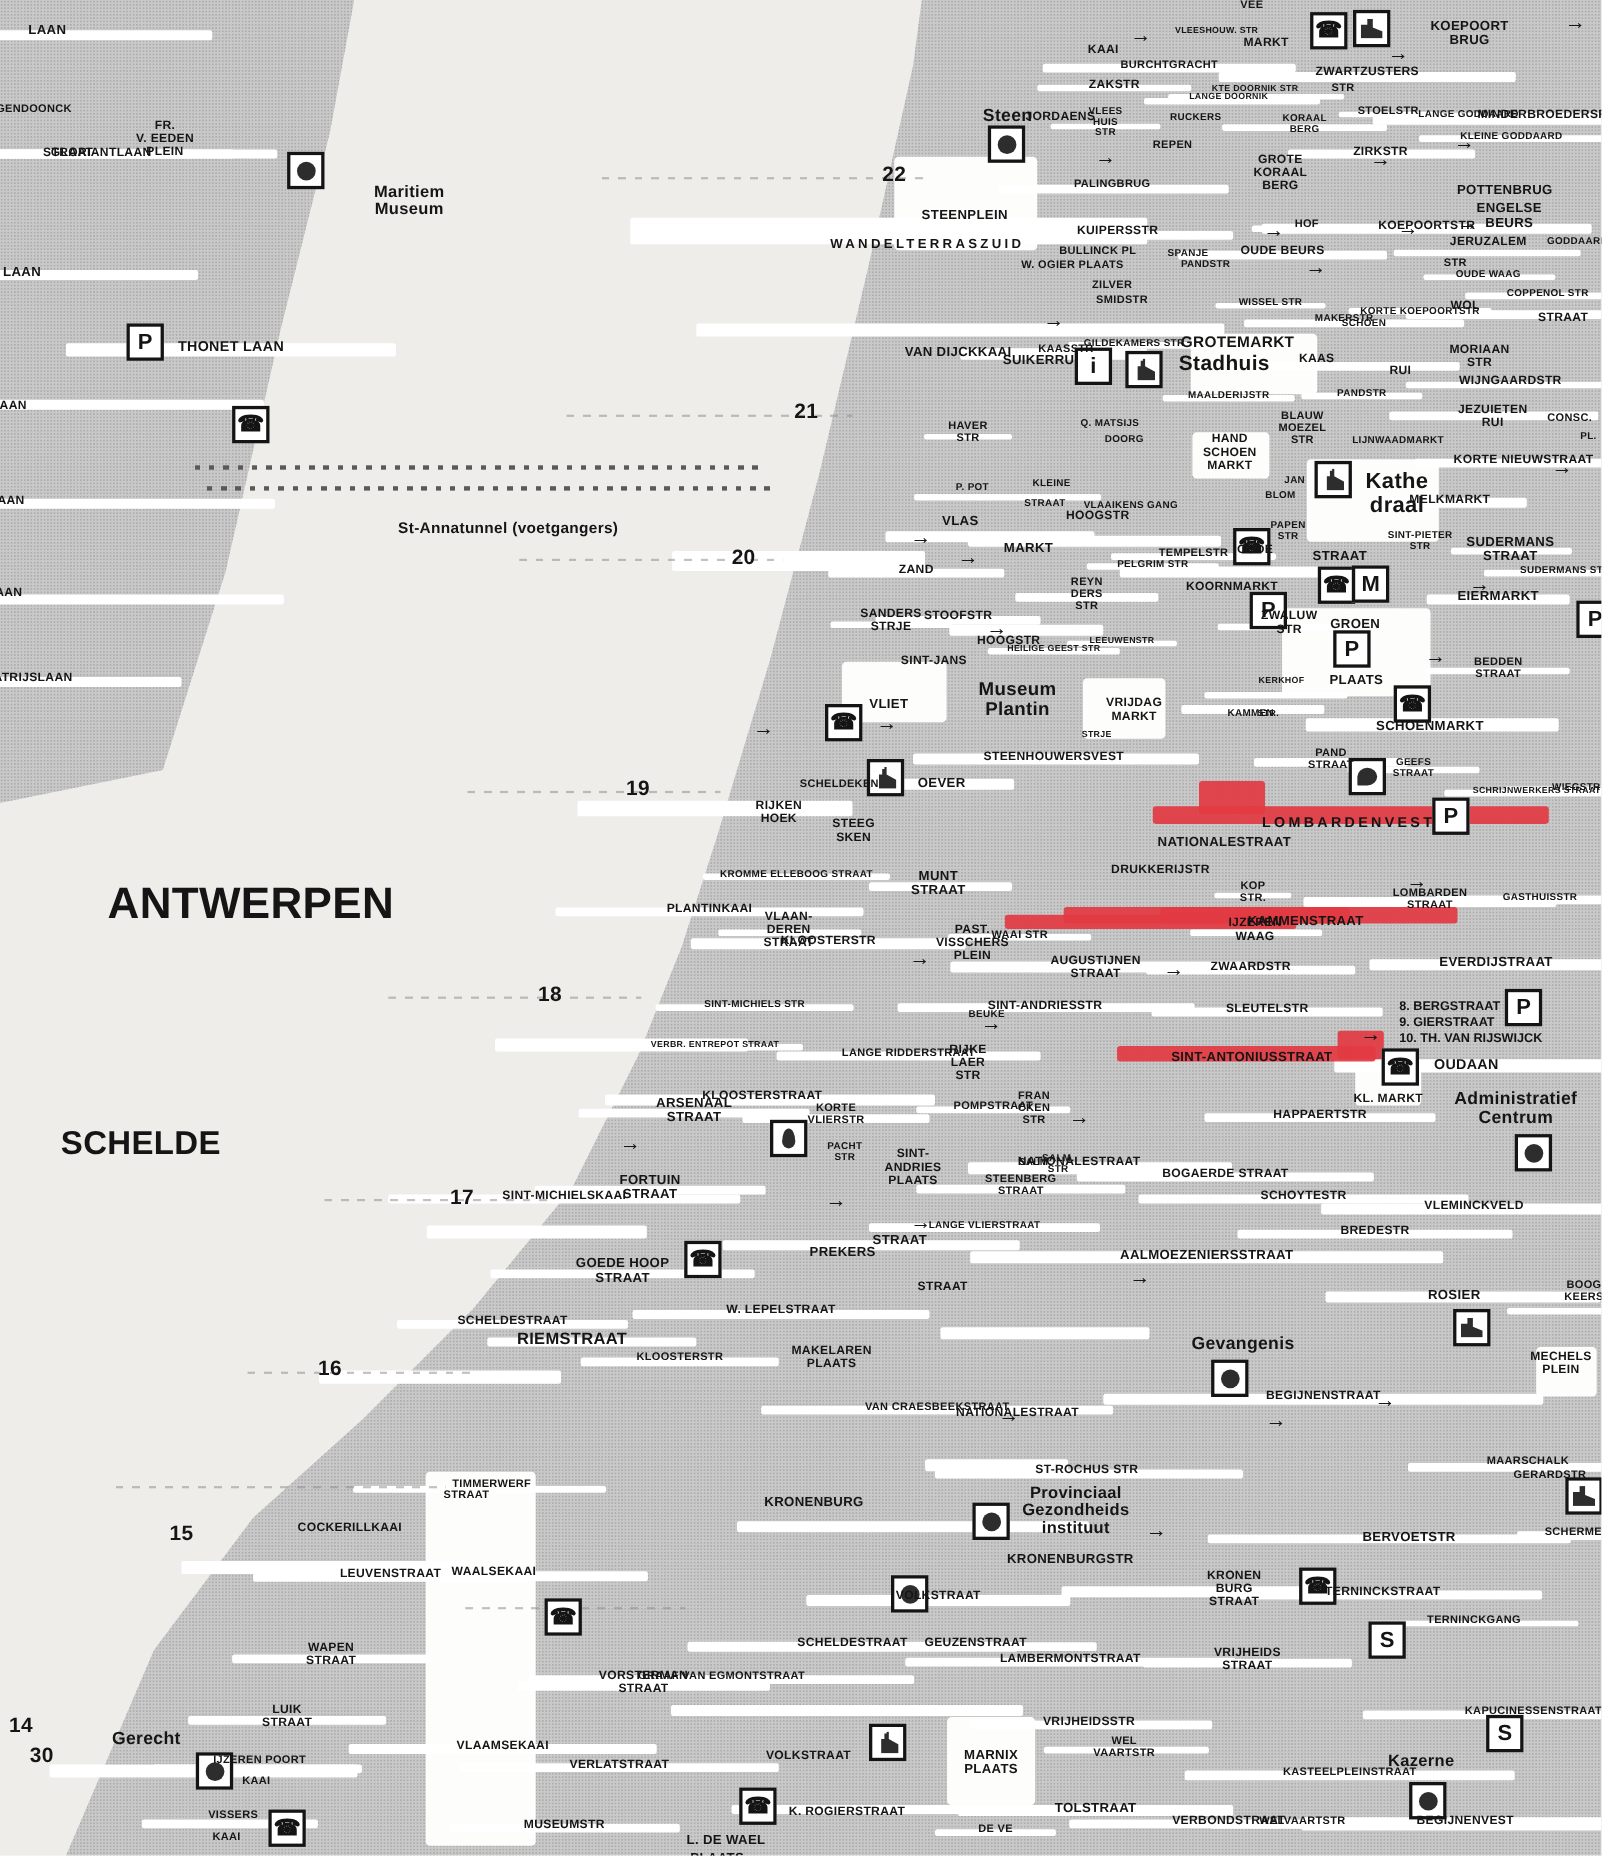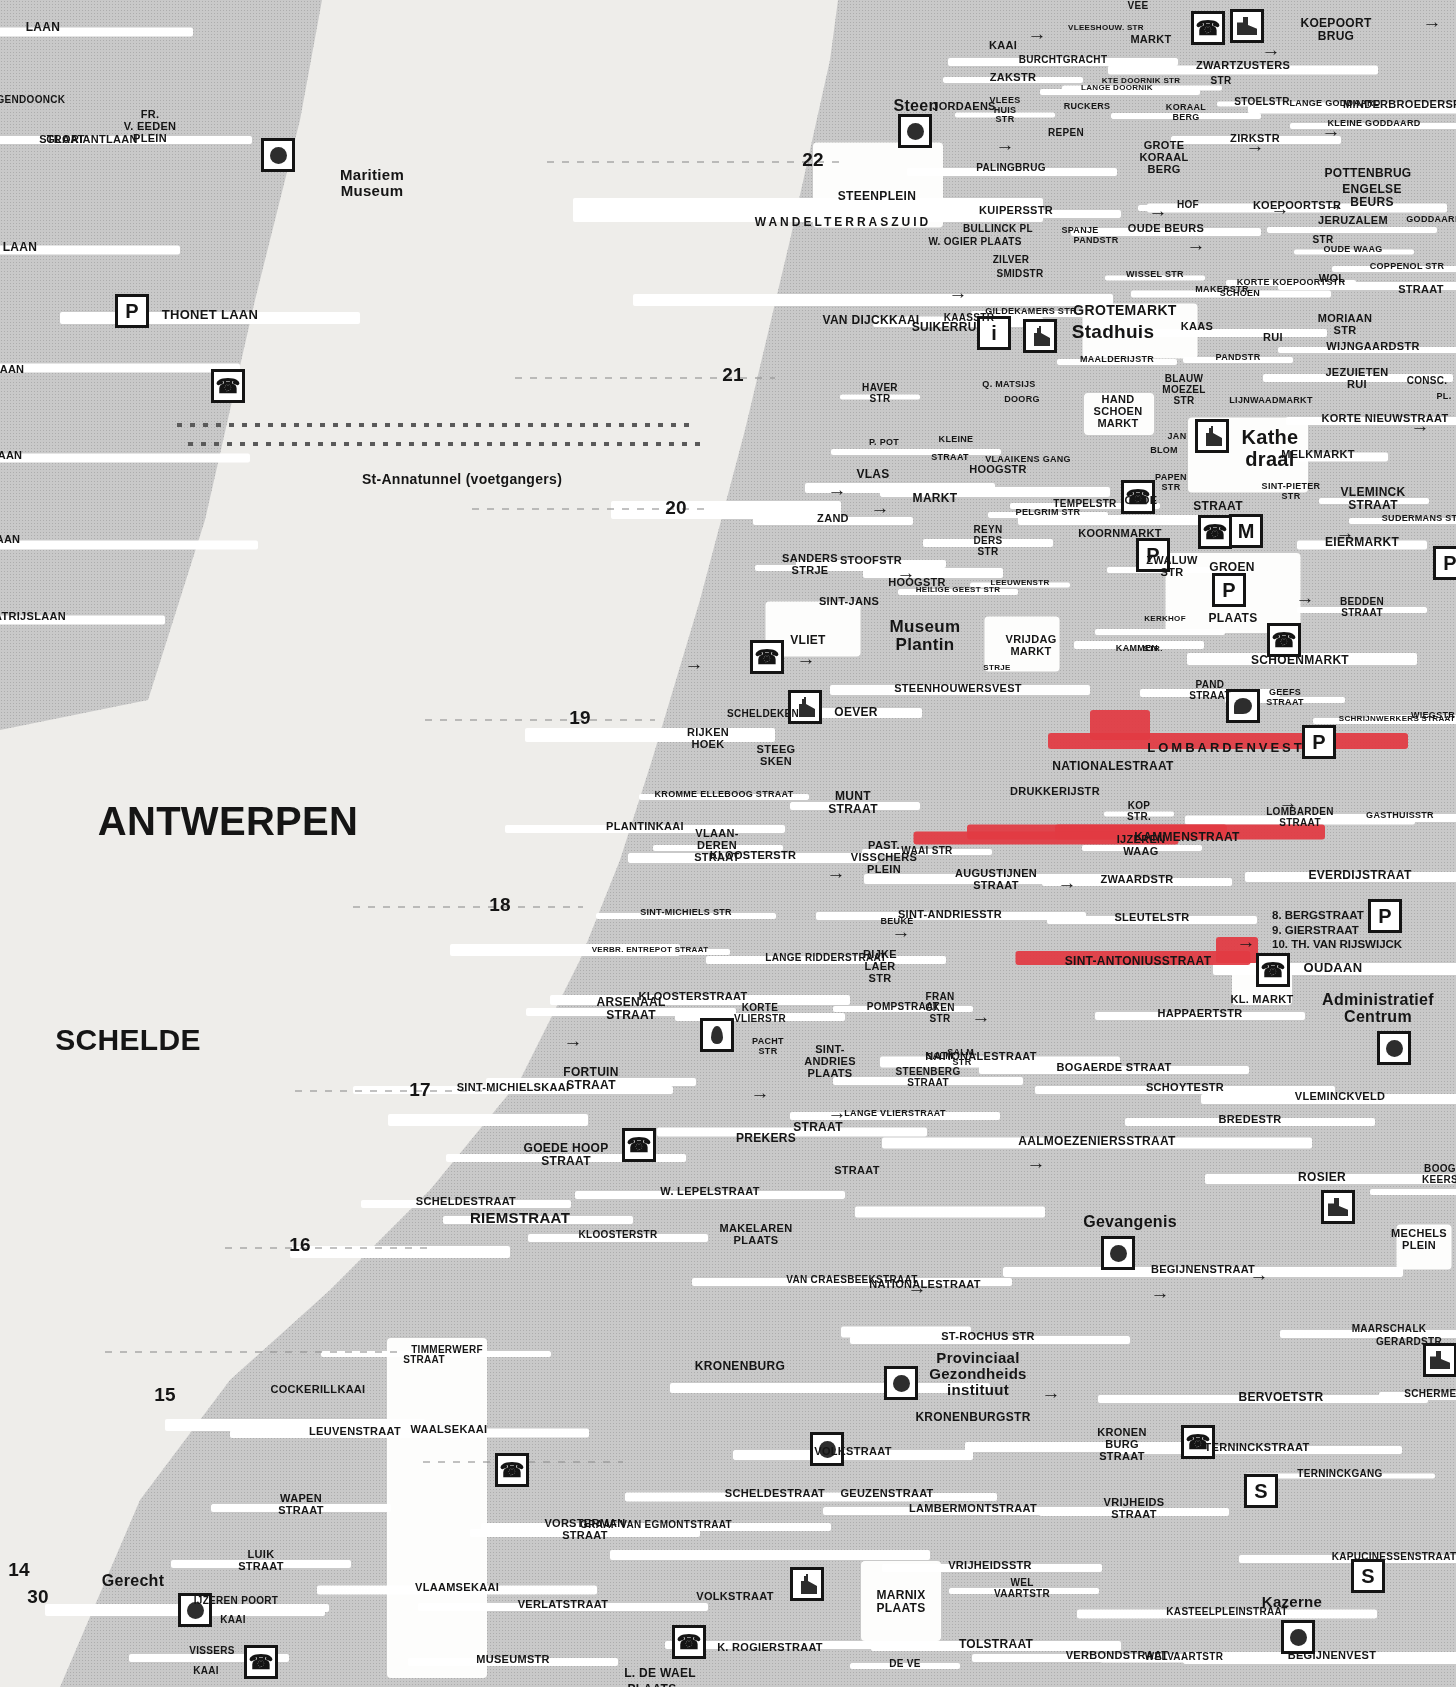--- a/index.html
+++ b/index.html
@@ -481,21 +481,21 @@
       <div class="lbl" style="left: 1271px; top: 401px; font-size: 9px; letter-spacing: 0.3px;">LIJNWAADMARKT</div>
       <div class="lbl" style="left: 1270px; top: 449px; font-size: 20px; letter-spacing: 0.3px;">Kathe
 draal</div>
       <div class="lbl" style="left: 1177px; top: 437px; font-size: 9px; letter-spacing: 0.3px;">JAN</div>
       <div class="lbl" style="left: 1164px; top: 451px; font-size: 9px; letter-spacing: 0.3px;">BLOM</div>
       <div class="lbl" style="left: 1171px; top: 483px; font-size: 9px; letter-spacing: 0.3px;">PAPEN
 STR</div>
       <div class="lbl" style="left: 1318px; top: 455px; font-size: 11px; letter-spacing: 0.3px;">MELKMARKT</div>
       <div class="lbl" style="left: 1291px; top: 492px; font-size: 9px; letter-spacing: 0.3px;">SINT-PIETER
 STR</div>
-      <div class="lbl" style="left: 1373px; top: 499px; font-size: 12px; letter-spacing: 0.3px;">VLEMINCK
+      <div class="lbl" style="left: 1373px; top: 499px; font-size: 12px; letter-spacing: 0.3px;">SUDERMANS
 STRAAT</div>
       <div class="lbl" style="left: 1362px; top: 542px; font-size: 12px; letter-spacing: 0.3px;">EIERMARKT</div>
       <div class="lbl" style="left: 1423px; top: 519px; font-size: 9px; letter-spacing: 0.3px;">SUDERMANS STR</div>
       <div class="lbl" style="left: 1218px; top: 506px; font-size: 12px; letter-spacing: 0.3px;">STRAAT</div>
       <div class="lbl" style="left: 1232px; top: 567px; font-size: 12px; letter-spacing: 0.3px;">GROEN</div>
       <div class="lbl" style="left: 1233px; top: 618px; font-size: 12px; letter-spacing: 0.3px;">PLAATS</div>
       <div class="lbl" style="left: 1172px; top: 567px; font-size: 11px; letter-spacing: 0.3px;">ZWALUW
 STR</div>
       <div class="lbl" style="left: 1085px; top: 504px; font-size: 10px; letter-spacing: 0.3px;">TEMPELSTR</div>
       <div class="lbl" style="left: 1141px; top: 501px; font-size: 11px; letter-spacing: 0.3px;">OUDE</div>

